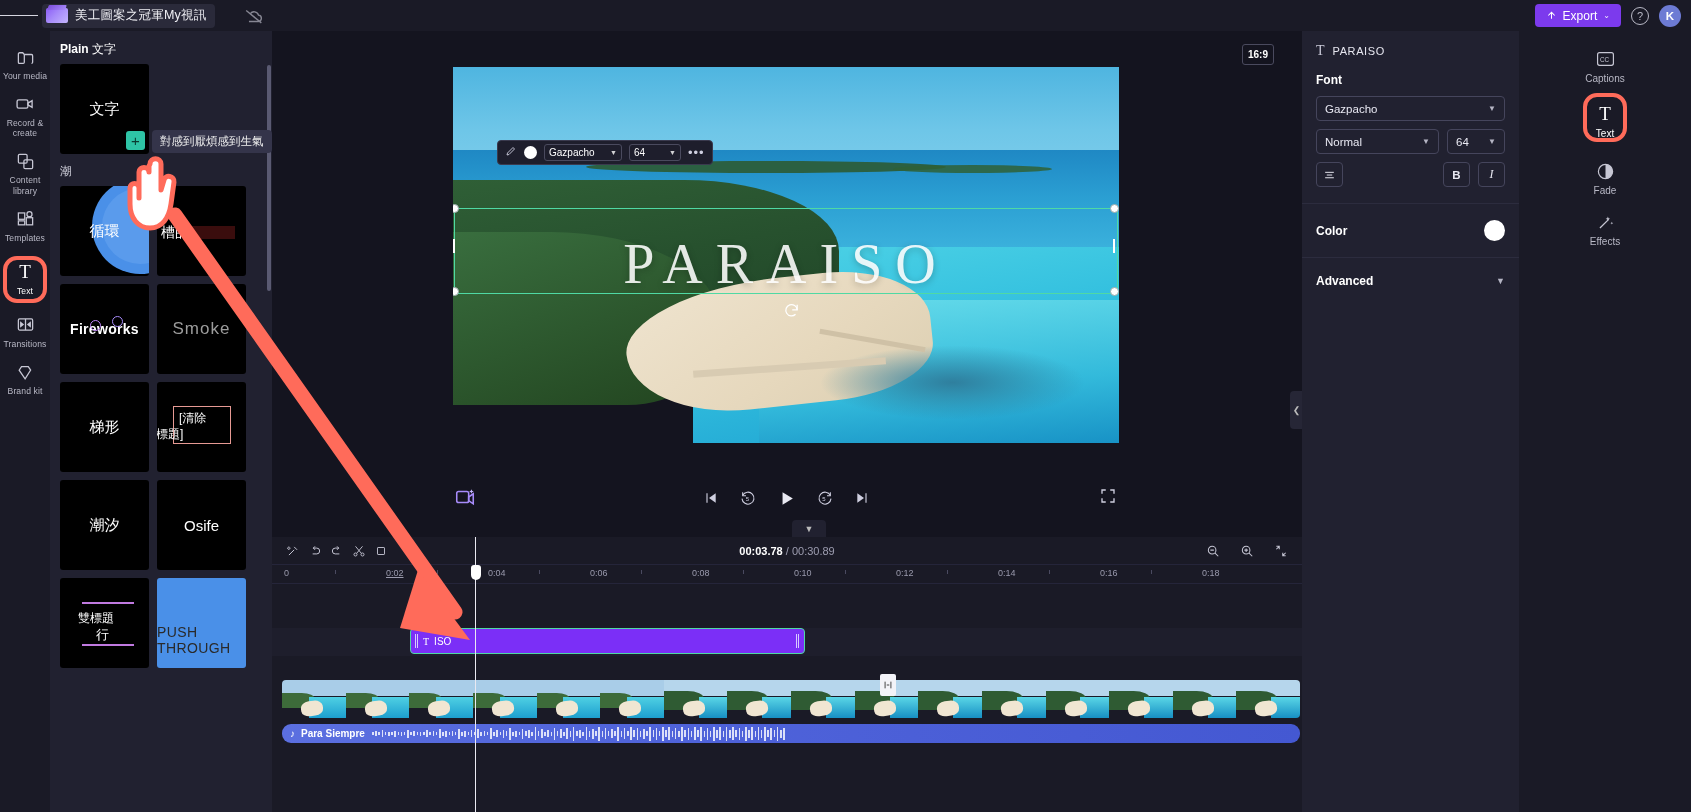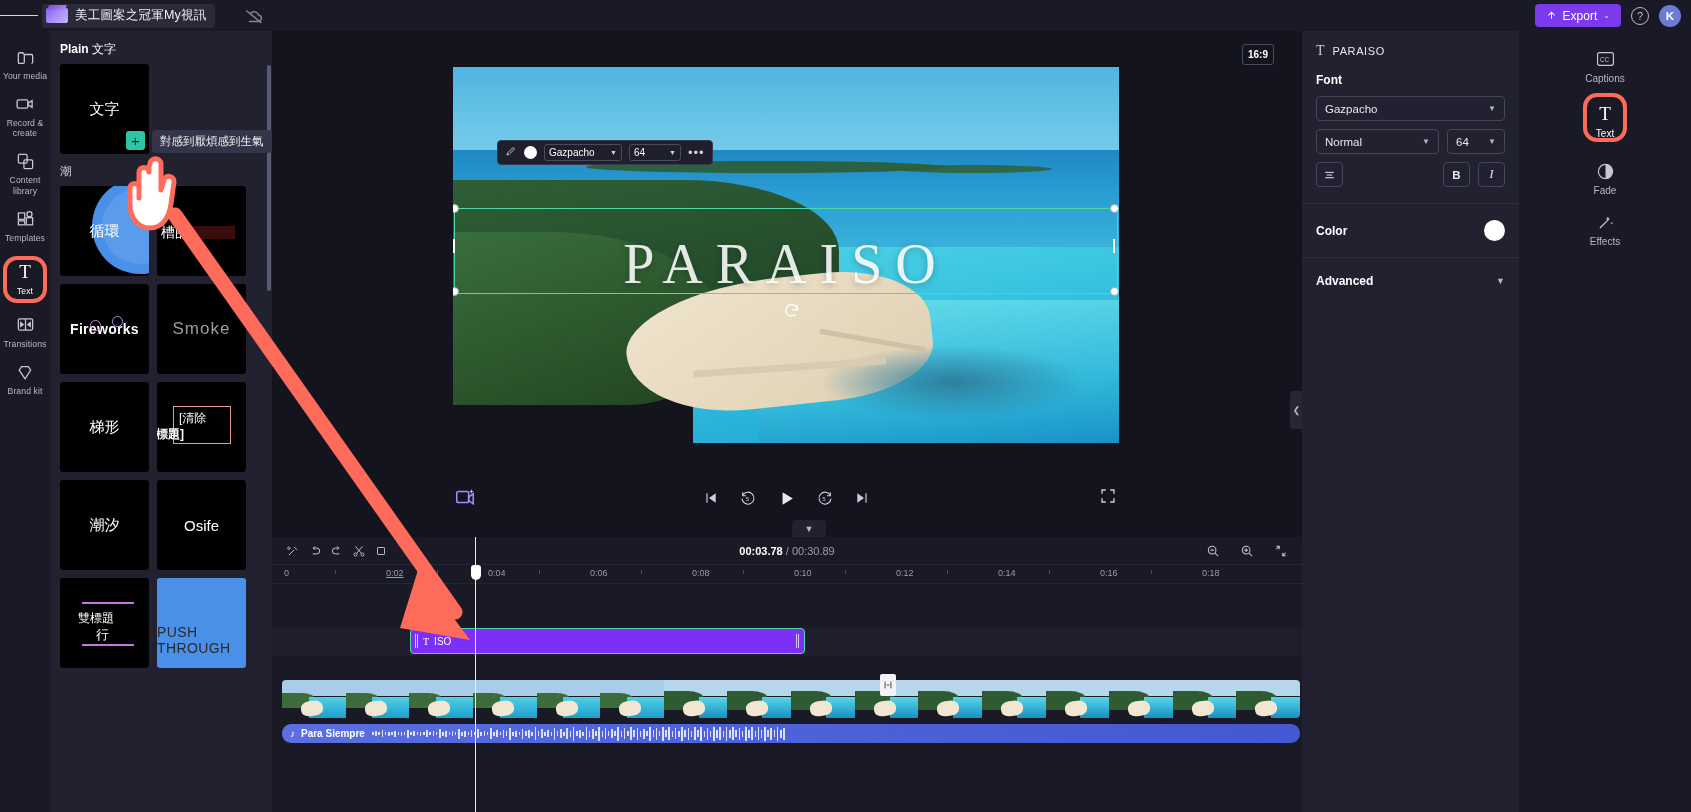--- a/index.html
+++ b/index.html
@@ -79,21 +79,21 @@
   .t-circle .circ2 { position:absolute; left:42px; top:2px; width:76px; height:76px; border-radius:50%;
     background:#5a9bec; }
   .t-circle span { position:relative; z-index:3; }
   .t-slot .barred { position:absolute; left:26px; top:40px; width:52px; height:13px; background:#3a0d0d; }
   .t-slot .txt { position:absolute; left:4px; top:38px; font-size:14px; color:#fff; z-index:3;}
   .t-fire span { font-size:14px; font-weight:bold; color:#fff; letter-spacing:.3px; }
   .t-fire .spark { position:absolute; width:11px; height:11px; border-radius:50%; border:1.3px solid #b388ff; }
   .t-smoke span { font-size:17px; color:#9c9c9c; letter-spacing:1px; filter:blur(.4px); }
   .t-clear .box { position:absolute; left:16px; top:24px; width:58px; height:38px; border:1.6px solid #e79a94;}
   .t-clear .l1 { position:absolute; left:22px; top:28px; font-size:12px; color:#fff; }
-  .t-clear .l2 { position:absolute; left:-1px; top:44px; font-size:12px; color:#fff;font-weight:bold; }
+  .t-clear .l2 { position:absolute; left:-1px; top:44px; font-size:12px; color:#fff; }
   .t-dual .lineT { position:absolute; left:22px; top:24px; width:52px; height:2.4px; background:#c07ae0;}
   .t-dual .lineB { position:absolute; left:22px; top:66px; width:52px; height:2.4px; background:#c07ae0;}
   .t-dual .a { position:absolute; left:18px; top:32px; font-size:12px; color:#fff;}
   .t-dual .b { position:absolute; left:36px; top:48px; font-size:13px; color:#fff;}
   .t-push { background:#4a90e8; }
   .t-push span { position:absolute; left:0; top:46px; font-size:14px; color:#2a2a2a; letter-spacing:.4px;}
   .t-big .a{position:absolute;left:31px;top:24px;font-size:13px;color:#fff;}
   .t-big .b{position:absolute;left:31px;top:46px;font-size:13px;color:#fff;}
 
   

